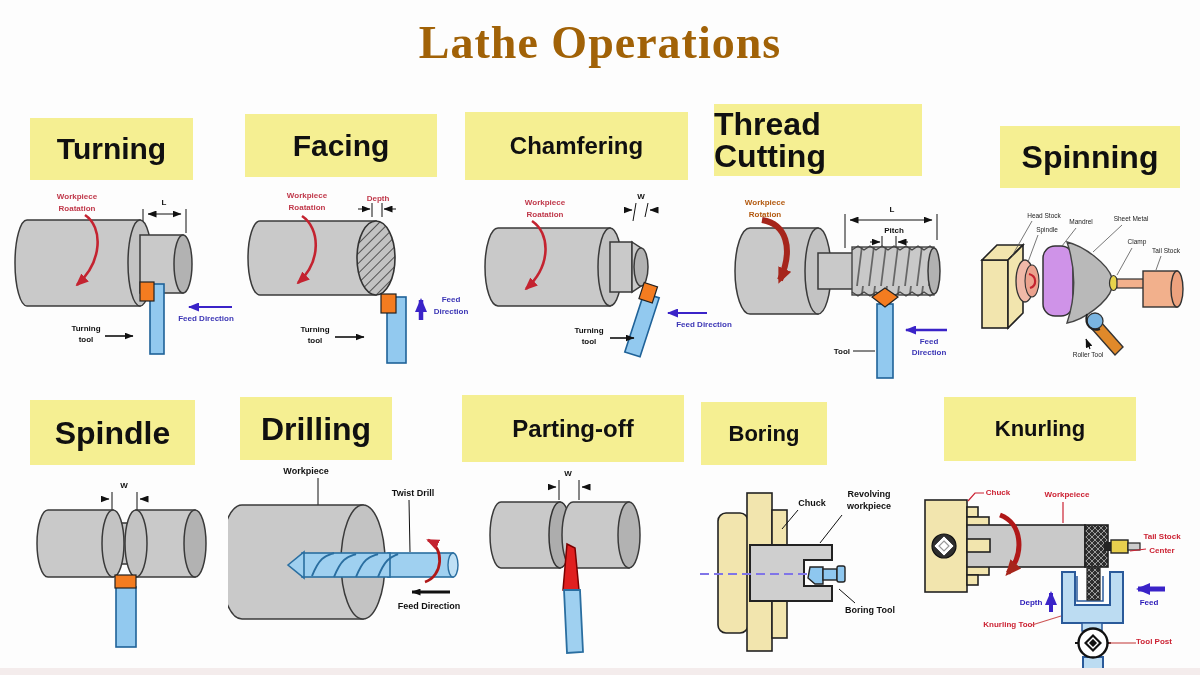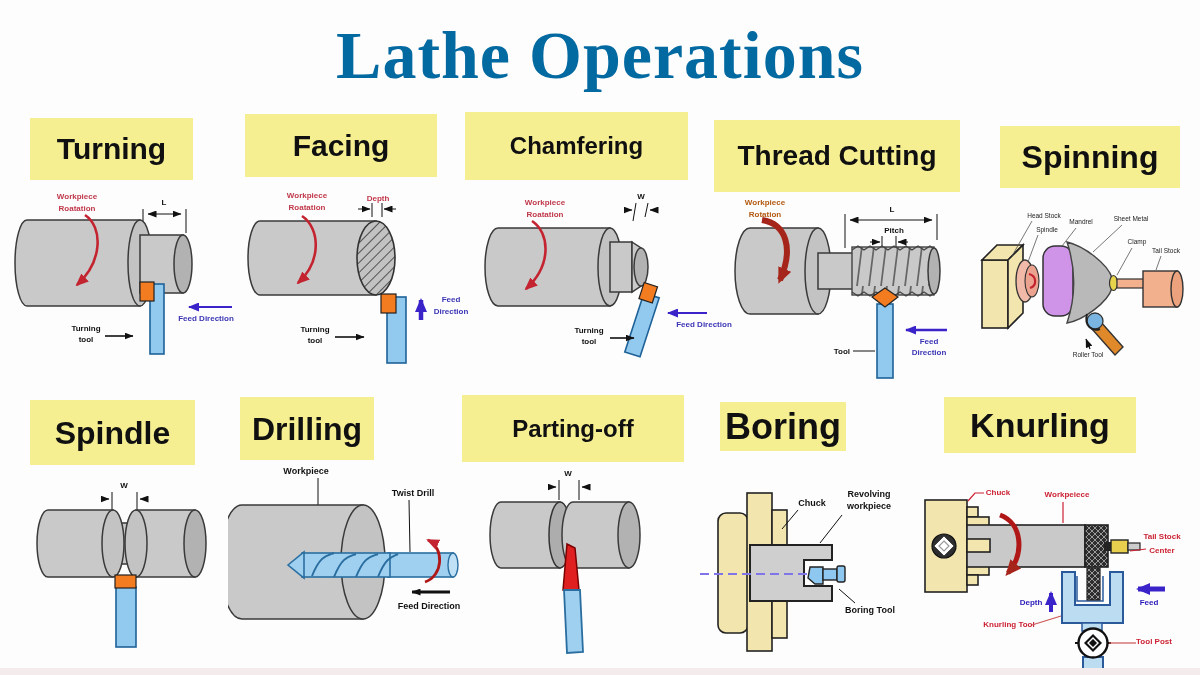--- a/index.html
+++ b/index.html
@@ -1,19 +1,19 @@
 <!DOCTYPE html>
 <html><head>
 <meta charset="utf-8">
 <style>
   html,body{margin:0;padding:0}
   body{width:1200px;height:675px;position:relative;background:#fdfdfd;overflow:hidden;
        font-family:"Liberation Sans",sans-serif}
   .title{position:absolute;top:16px;left:0;width:1200px;text-align:center;
-         font-family:"Liberation Serif",serif;font-weight:bold;font-size:68px;color:#0369a1;letter-spacing:1px}
+         font-family:"Liberation Serif",serif;font-weight:bold;font-size:46px;color:#a16207;letter-spacing:1px}
   .plabel{position:absolute;background:#f5ef92;display:flex;align-items:center;justify-content:center;
           font-weight:bold;color:#101010;line-height:1}
   svg.diag{position:absolute}
   .bstrip{position:absolute;left:0;bottom:0;width:1200px;height:7px;background:#f4ecec}
   .cyl{fill:#c9c9c9;stroke:#3a3a3a;stroke-width:1.5}
   .cylEnd{fill:#c3c3c3;stroke:#3a3a3a;stroke-width:1.5}
   .cylEnd2{fill:#b2b2b2;stroke:#3a3a3a;stroke-width:1.5}
   .cream{fill:#f2e5ae;stroke:#222;stroke-width:1.6}
   .tool{fill:#92c9ef;stroke:#1f6298;stroke-width:1.6}
   .tool2{fill:#9fd0f0;stroke:#2a6ea0;stroke-width:1.8}
@@ -59,27 +59,27 @@
         <line x1="9" y1="0" x2="3" y2="48" stroke="#666" stroke-width="1.8"></line>
   </pattern>
 </defs>
 </svg>
 
 <div class="title">Lathe Operations</div>
 
 <div class="plabel" style="left:30px;top:118px;width:163px;height:62px;font-size:30px">Turning</div>
 <div class="plabel" style="left:245px;top:114px;width:192px;height:63px;font-size:30px">Facing</div>
 <div class="plabel" style="left:465px;top:112px;width:223px;height:68px;font-size:24px">Chamfering</div>
-<div class="plabel" style="left:714px;top:120px;width:246px;height:72px;font-size:28px">Thread Cutting</div>
+<div class="plabel" style="left:714px;top:104px;width:208px;height:72px;font-size:32px">Thread Cutting</div>
 <div class="plabel" style="left:1000px;top:126px;width:180px;height:62px;font-size:32px">Spinning</div>
 <div class="plabel" style="left:30px;top:400px;width:165px;height:65px;font-size:32px">Spindle</div>
-<div class="plabel" style="left:240px;top:397px;width:134px;height:63px;font-size:32px">Drilling</div>
+<div class="plabel" style="left:240px;top:397px;width:152px;height:63px;font-size:32px">Drilling</div>
 <div class="plabel" style="left:462px;top:395px;width:222px;height:67px;font-size:24px">Parting-off</div>
-<div class="plabel" style="left:720px;top:402px;width:126px;height:49px;font-size:36px">Boring</div>
-<div class="plabel" style="left:944px;top:397px;width:192px;height:56px;font-size:34px">Knurling</div>
+<div class="plabel" style="left:701px;top:402px;width:126px;height:63px;font-size:22px">Boring</div>
+<div class="plabel" style="left:944px;top:397px;width:192px;height:64px;font-size:22px">Knurling</div>
 
 <svg class="diag" style="left:5px;top:185px" width="235" height="195">
   <text x="72" y="14" class="t8 fr" text-anchor="middle">Workpiece</text>
   <text x="72" y="26" class="t8 fr" text-anchor="middle">Roatation</text>
   <g>
     <line x1="138" y1="24" x2="138" y2="52" class="thin"></line>
     <line x1="181" y1="24" x2="181" y2="48" class="thin"></line>
     <line x1="143" y1="29" x2="176" y2="29" class="thin" marker-start="url(#mK)" marker-end="url(#mK)"></line>
     <text x="159" y="20" class="t8 fk" text-anchor="middle">L</text>
   </g>

